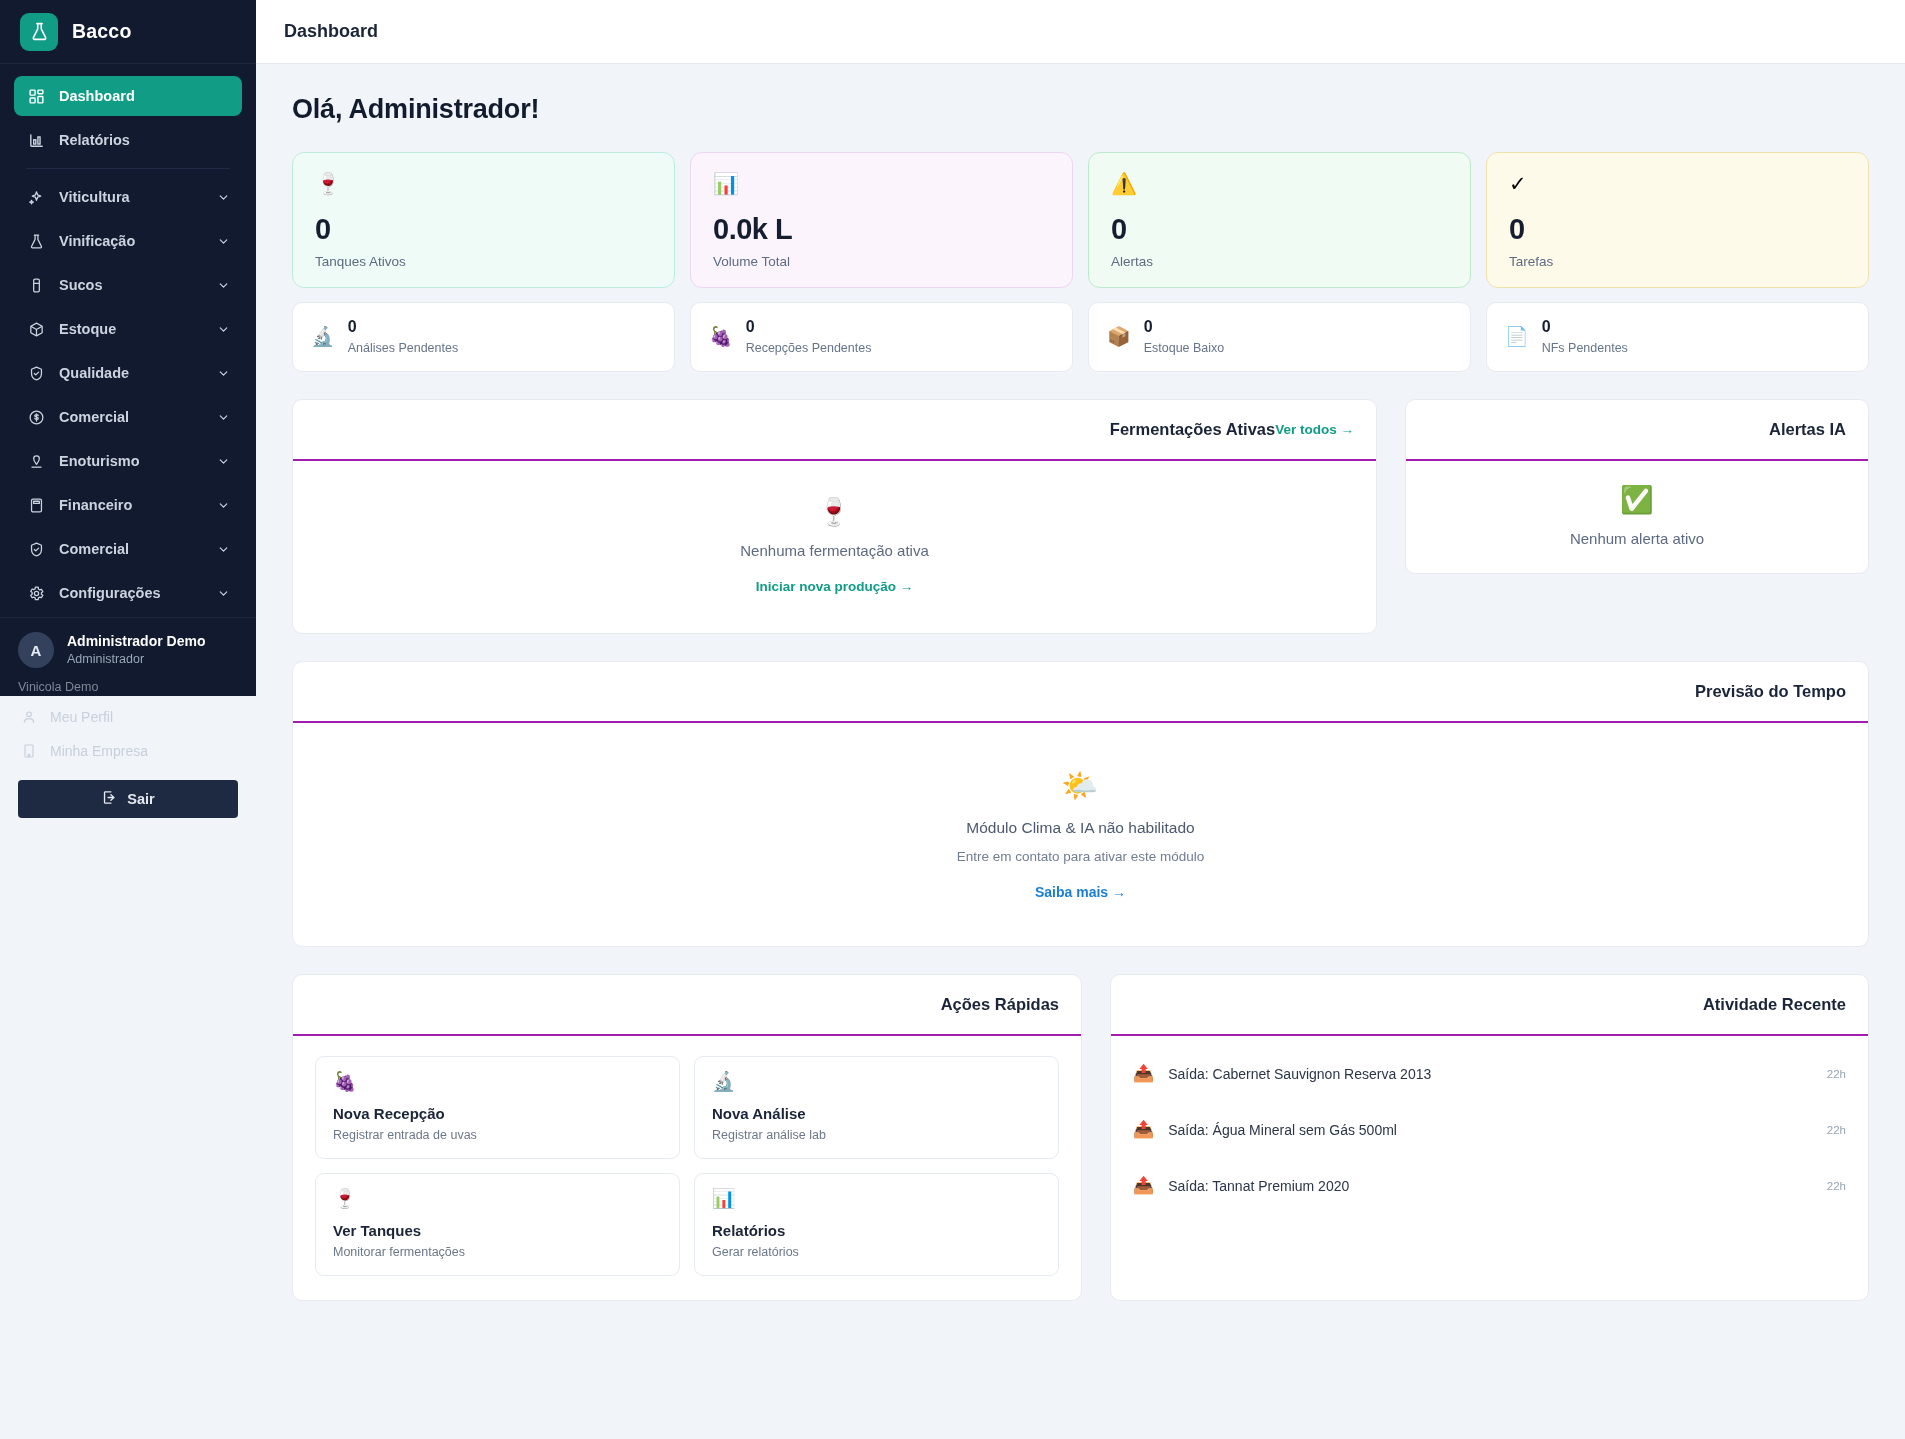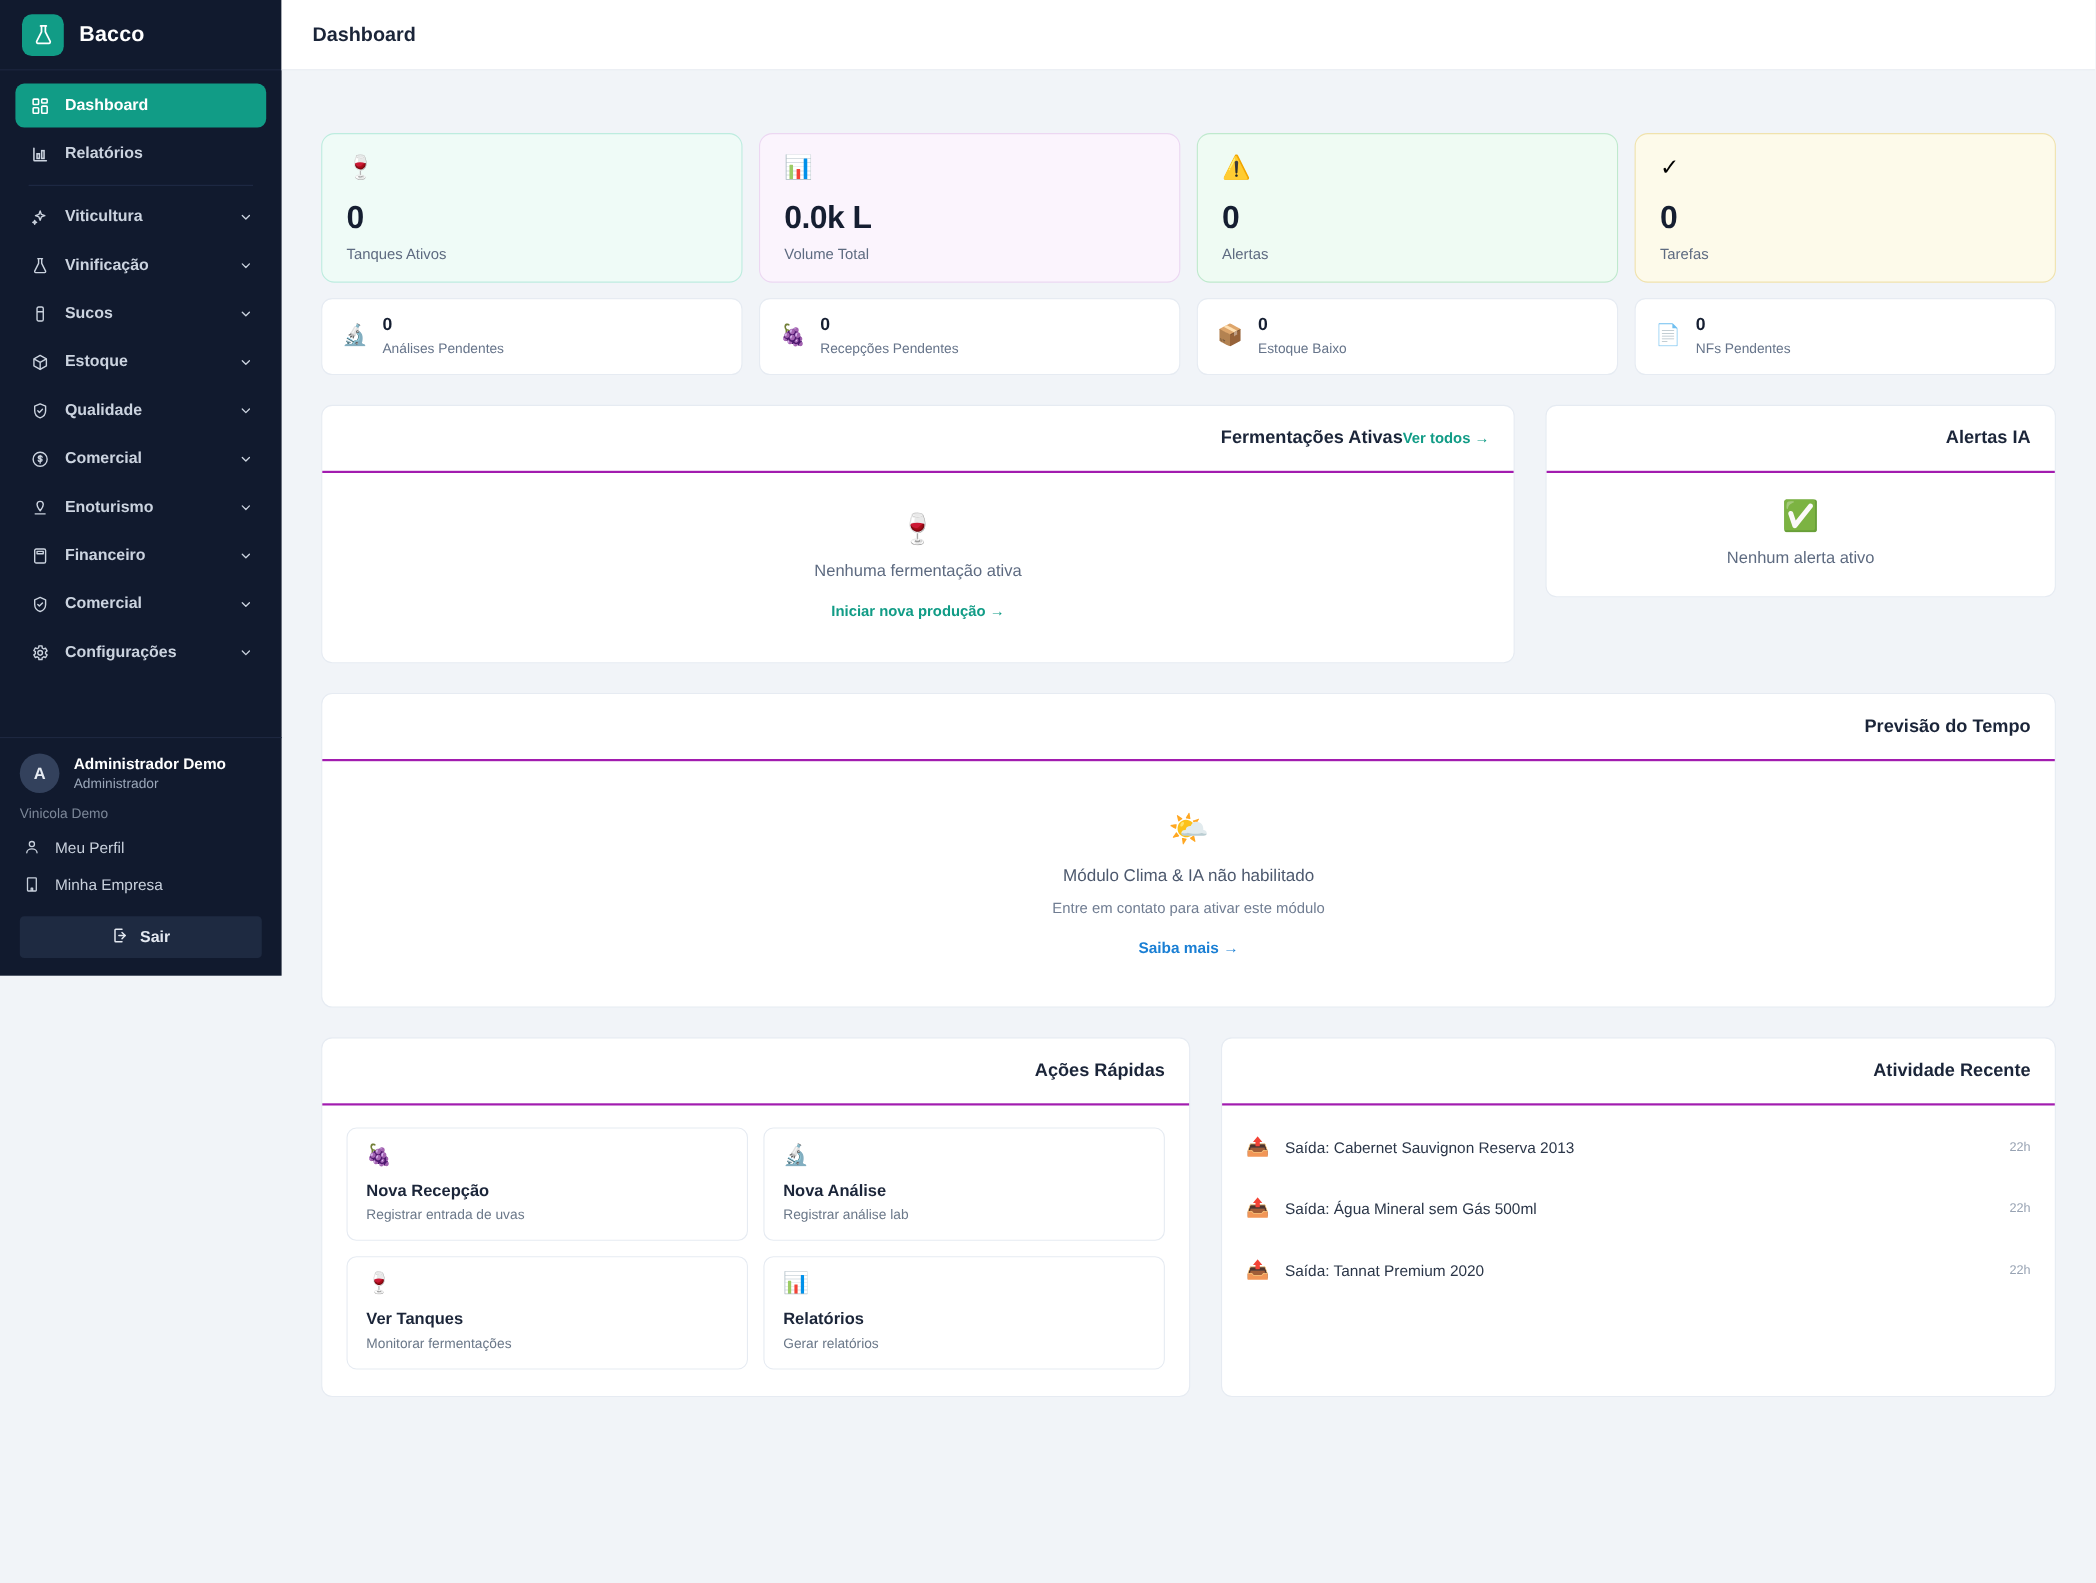--- a/index.html
+++ b/index.html
@@ -9,21 +9,21 @@
     background: #f1f4f8;
     overflow: hidden;
   }
   .app { display: flex; width: 1905px; height: 1439px; }
 
   
   .sidebar {
     width: 256px; flex: 0 0 256px;
     background: #111a2e;
     display: flex; flex-direction: column;
-    height: 887px;
+    height: 696px;
     color: #c3cbd9;
   }
   .brand {
     display: flex; align-items: center; gap: 14px;
     padding: 18px 20px; height: 64px;
     border-bottom: 1px solid #1d2740;
   }
   .brand-logo {
     width: 38px; height: 38px; border-radius: 9px;
     background: #119c86;
@@ -382,20 +382,21 @@
       </div>
     </div>
   </aside>
 
   <div class="main">
     <div class="topbar">
       <div class="topbar-title">Dashboard</div>
     </div>
 
     <div class="content">
+      <div class="greet">Olá, Administrador!</div>
 
       <div class="kpi-row">
         <div class="kpi teal">
           <div class="kpi-ico">🍷</div>
           <div class="kpi-val">0</div>
           <div class="kpi-label">Tanques Ativos</div>
         </div>
         <div class="kpi purple">
           <div class="kpi-ico">📊</div>
           <div class="kpi-val">0.0k L</div>

